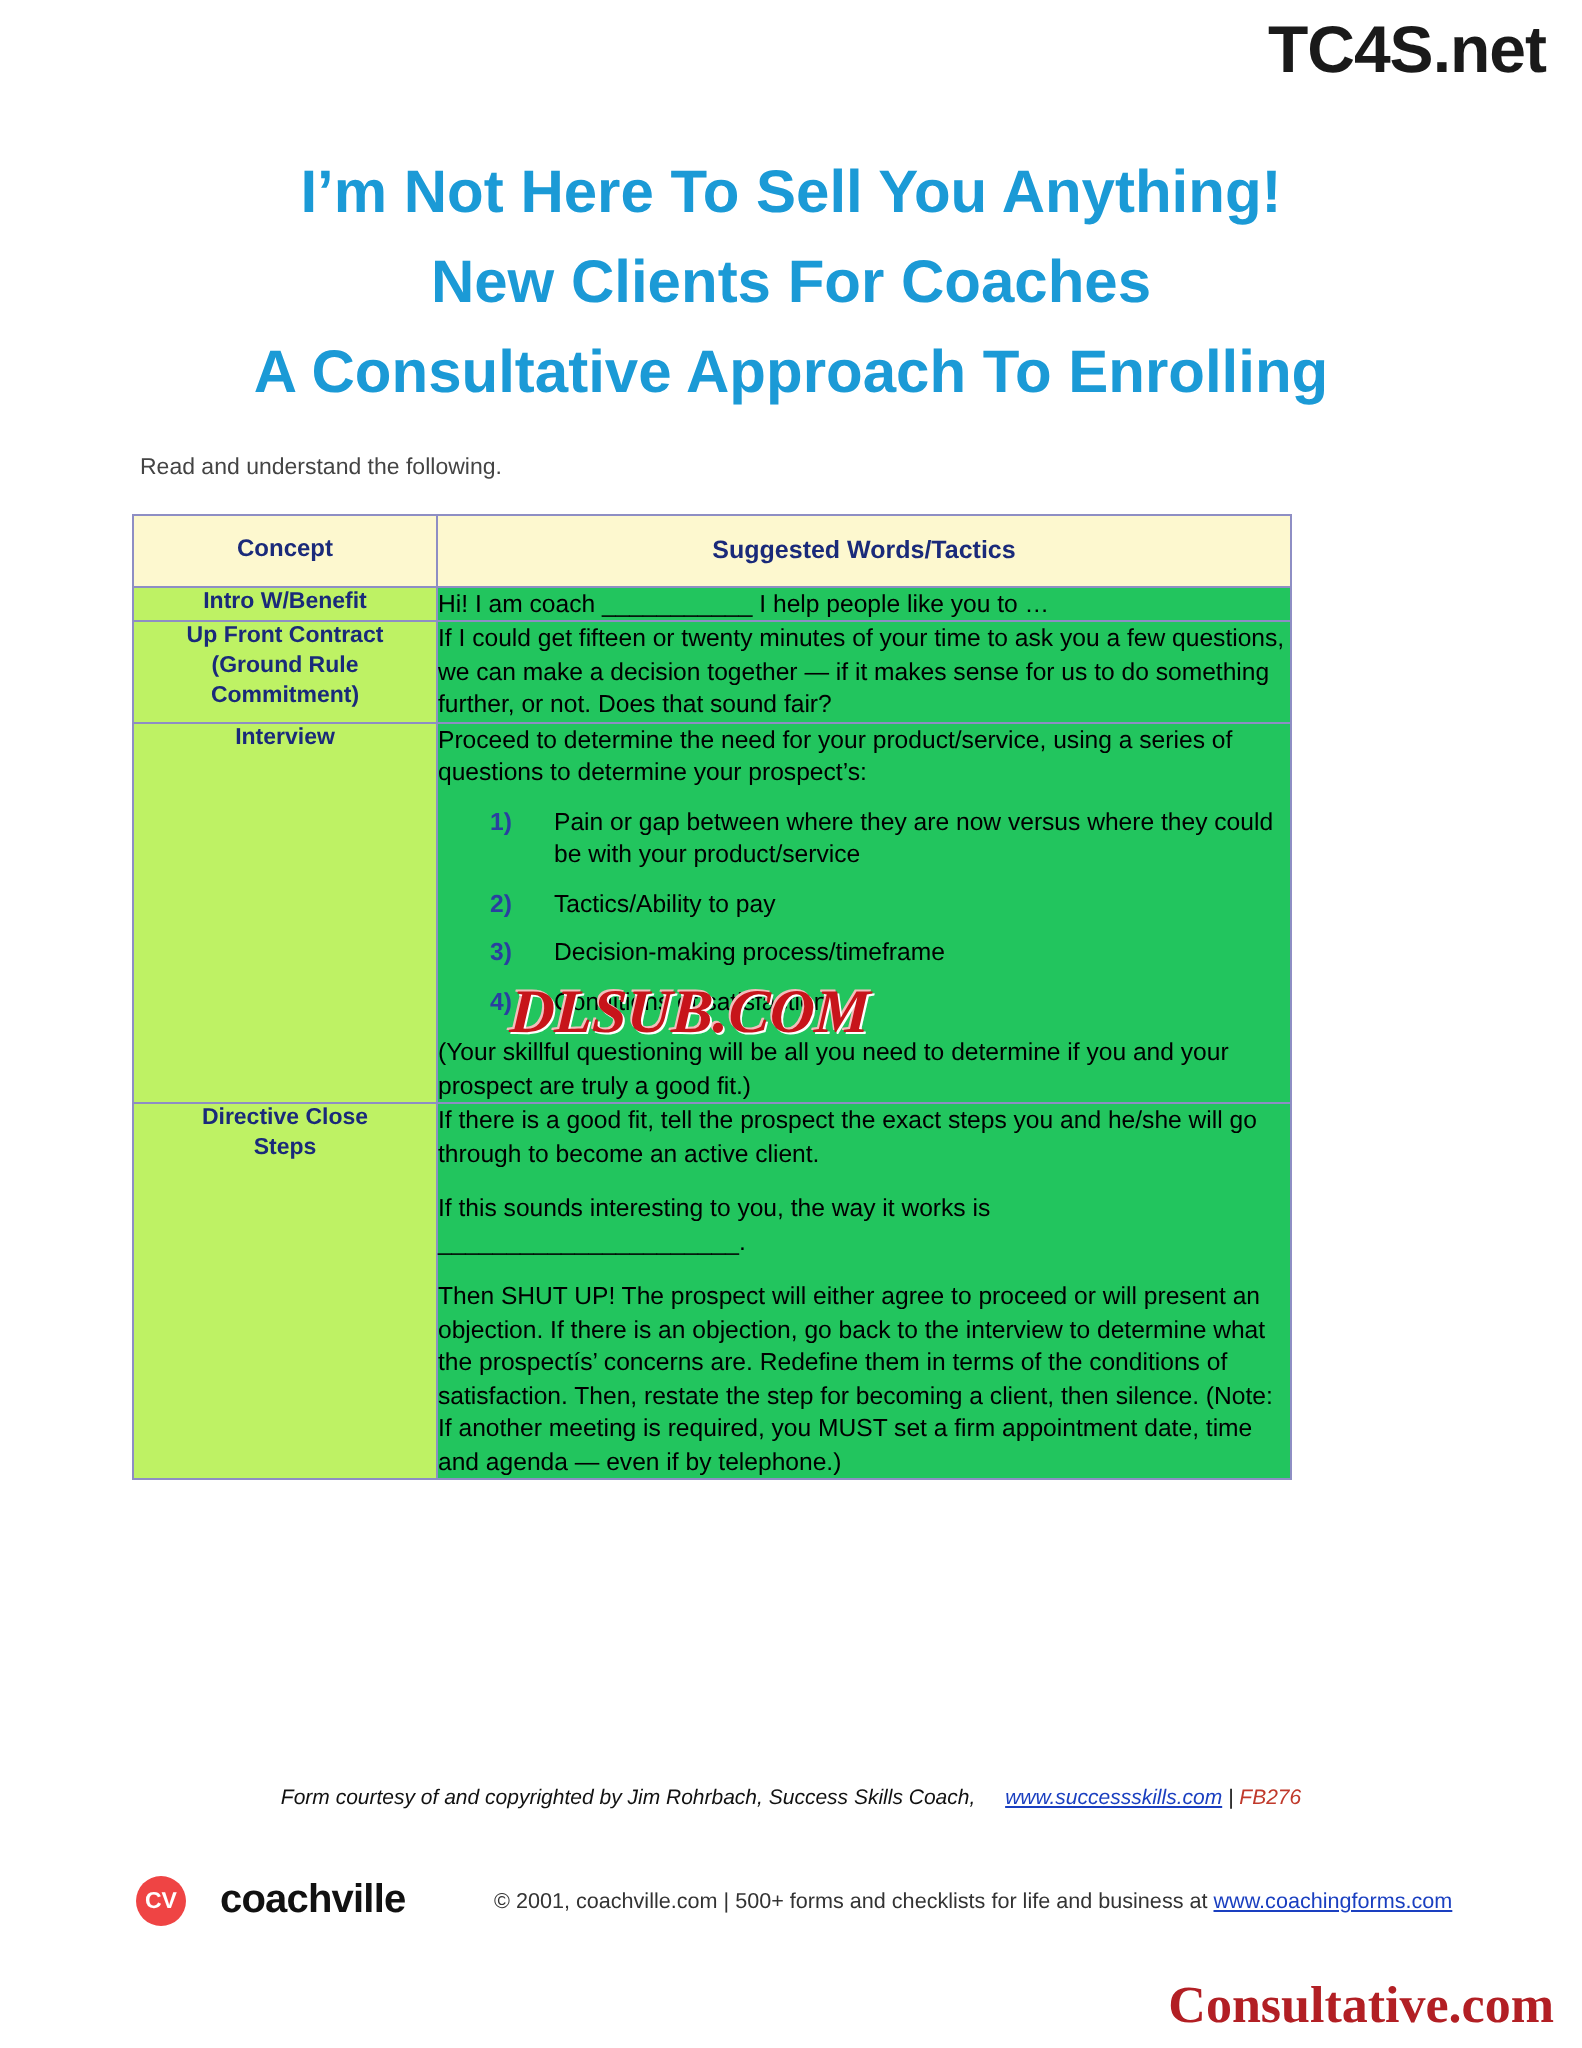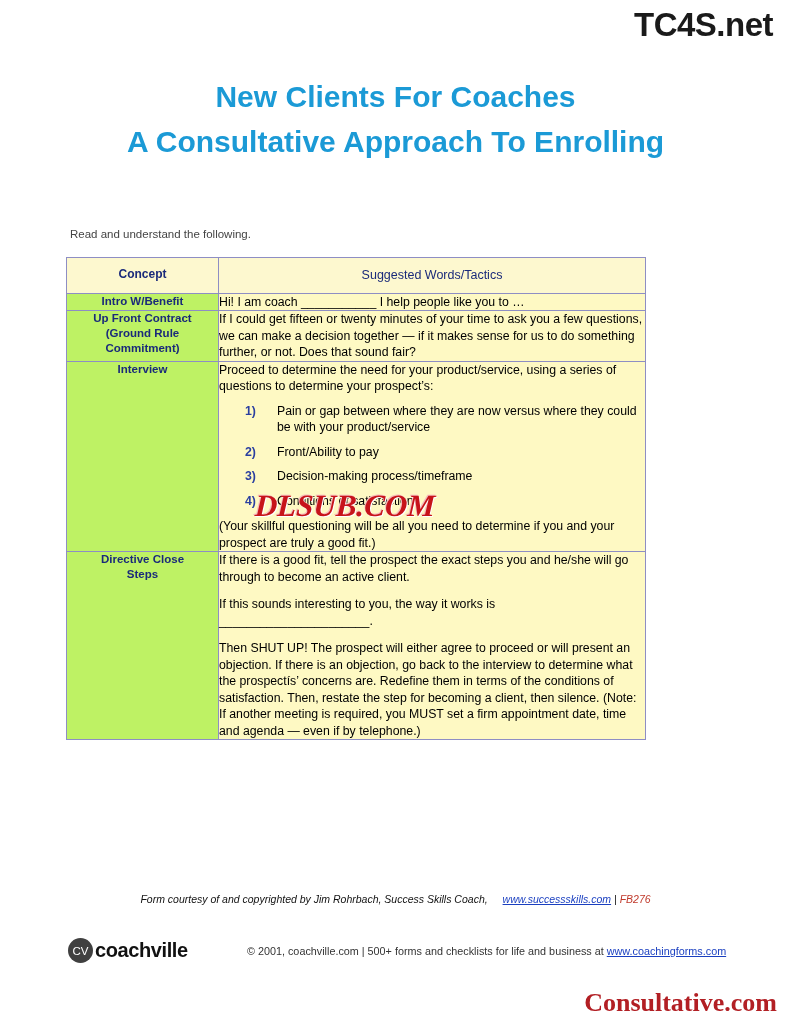--- a/index.html
+++ b/index.html
@@ -73,35 +73,35 @@
     text-align: center;
     vertical-align: middle;
     font-weight: bold;
     font-size: 11.5px;
     color: #1a2a7a;
     padding: 6px 4px;
     line-height: 15px;
   }
   .col-body {
     border: 1px solid #8e8ec4;
-    background: #fef9c3;
+    background: #22c55e;
     font-size: 12.3px;
     color: #000000;
     padding: 8px 10px 9px 10px;
     line-height: 16.5px;
   }
   .header-row .col-concept {
     background: #fdf8cf;
     font-size: 12px;
     padding: 9px 4px;
   }
   .header-row .col-body {
     background: #fdf8cf;
     text-align: center;
-    font-weight: normal;
+    font-weight: bold;
     font-size: 12.5px;
     color: #1a2a7a;
     padding: 9px 4px;
   }
   .interview-cell p {
     margin: 0 0 7px 0;
   }
   .interview-cell p.last {
     margin-bottom: 0;
   }
@@ -168,28 +168,28 @@
     position: absolute;
     top: 938px;
     left: 68px;
     display: flex;
     align-items: center;
   }
   .logo .badge {
     width: 25px;
     height: 25px;
     border-radius: 50%;
-    background: #404040;
+    background: #ef4444;
     color: #ffffff;
-    font-weight: normal;
+    font-weight: bold;
     font-size: 11.5px;
     display: flex;
     align-items: center;
     justify-content: center;
-    margin-right: 2px;
+    margin-right: 17px;
   }
   .logo .word {
     font-weight: bold;
     font-size: 20px;
     color: #111111;
     letter-spacing: -0.4px;
   }
   .copyright {
     position: absolute;
     top: 945px;
@@ -215,20 +215,21 @@
   }
 </style>
 </head>
 <body>
 
 <div class="page">
 
   <div class="tc4s">TC4S.net</div>
 
   <div class="title-block">
+    <div class="title-line">I’m Not Here To Sell You Anything!</div>
     <div class="title-line">New Clients For Coaches</div>
     <div class="title-line">A Consultative Approach To Enrolling</div>
   </div>
 
   <div class="lead-text">Read and understand the following.</div>
 
   <table class="form">
     <tbody>
         <tr class="header-row">
       <td class="col-concept">Concept</td>
@@ -255,21 +256,21 @@
       <td class="col-concept">Interview</td>
       <td class="col-body interview-cell">
         <p>Proceed to determine the need for your product/service, using a series of questions to determine your prospect’s:</p>
         <ol class="numlist">
           <li>
             <span class="num">1)</span>
             <span>Pain or gap between where they are now versus where they could be with your product/service</span>
           </li>
           <li>
             <span class="num">2)</span>
-            <span>Front/Ability to pay</span>
+            <span>Tactics/Ability to pay</span>
           </li>
           <li>
             <span class="num">3)</span>
             <span>Decision-making process/timeframe</span>
           </li>
           <li>
             <span class="num">4)</span>
             <span>Conditions of satisfaction</span>
           </li>
         </ol>

